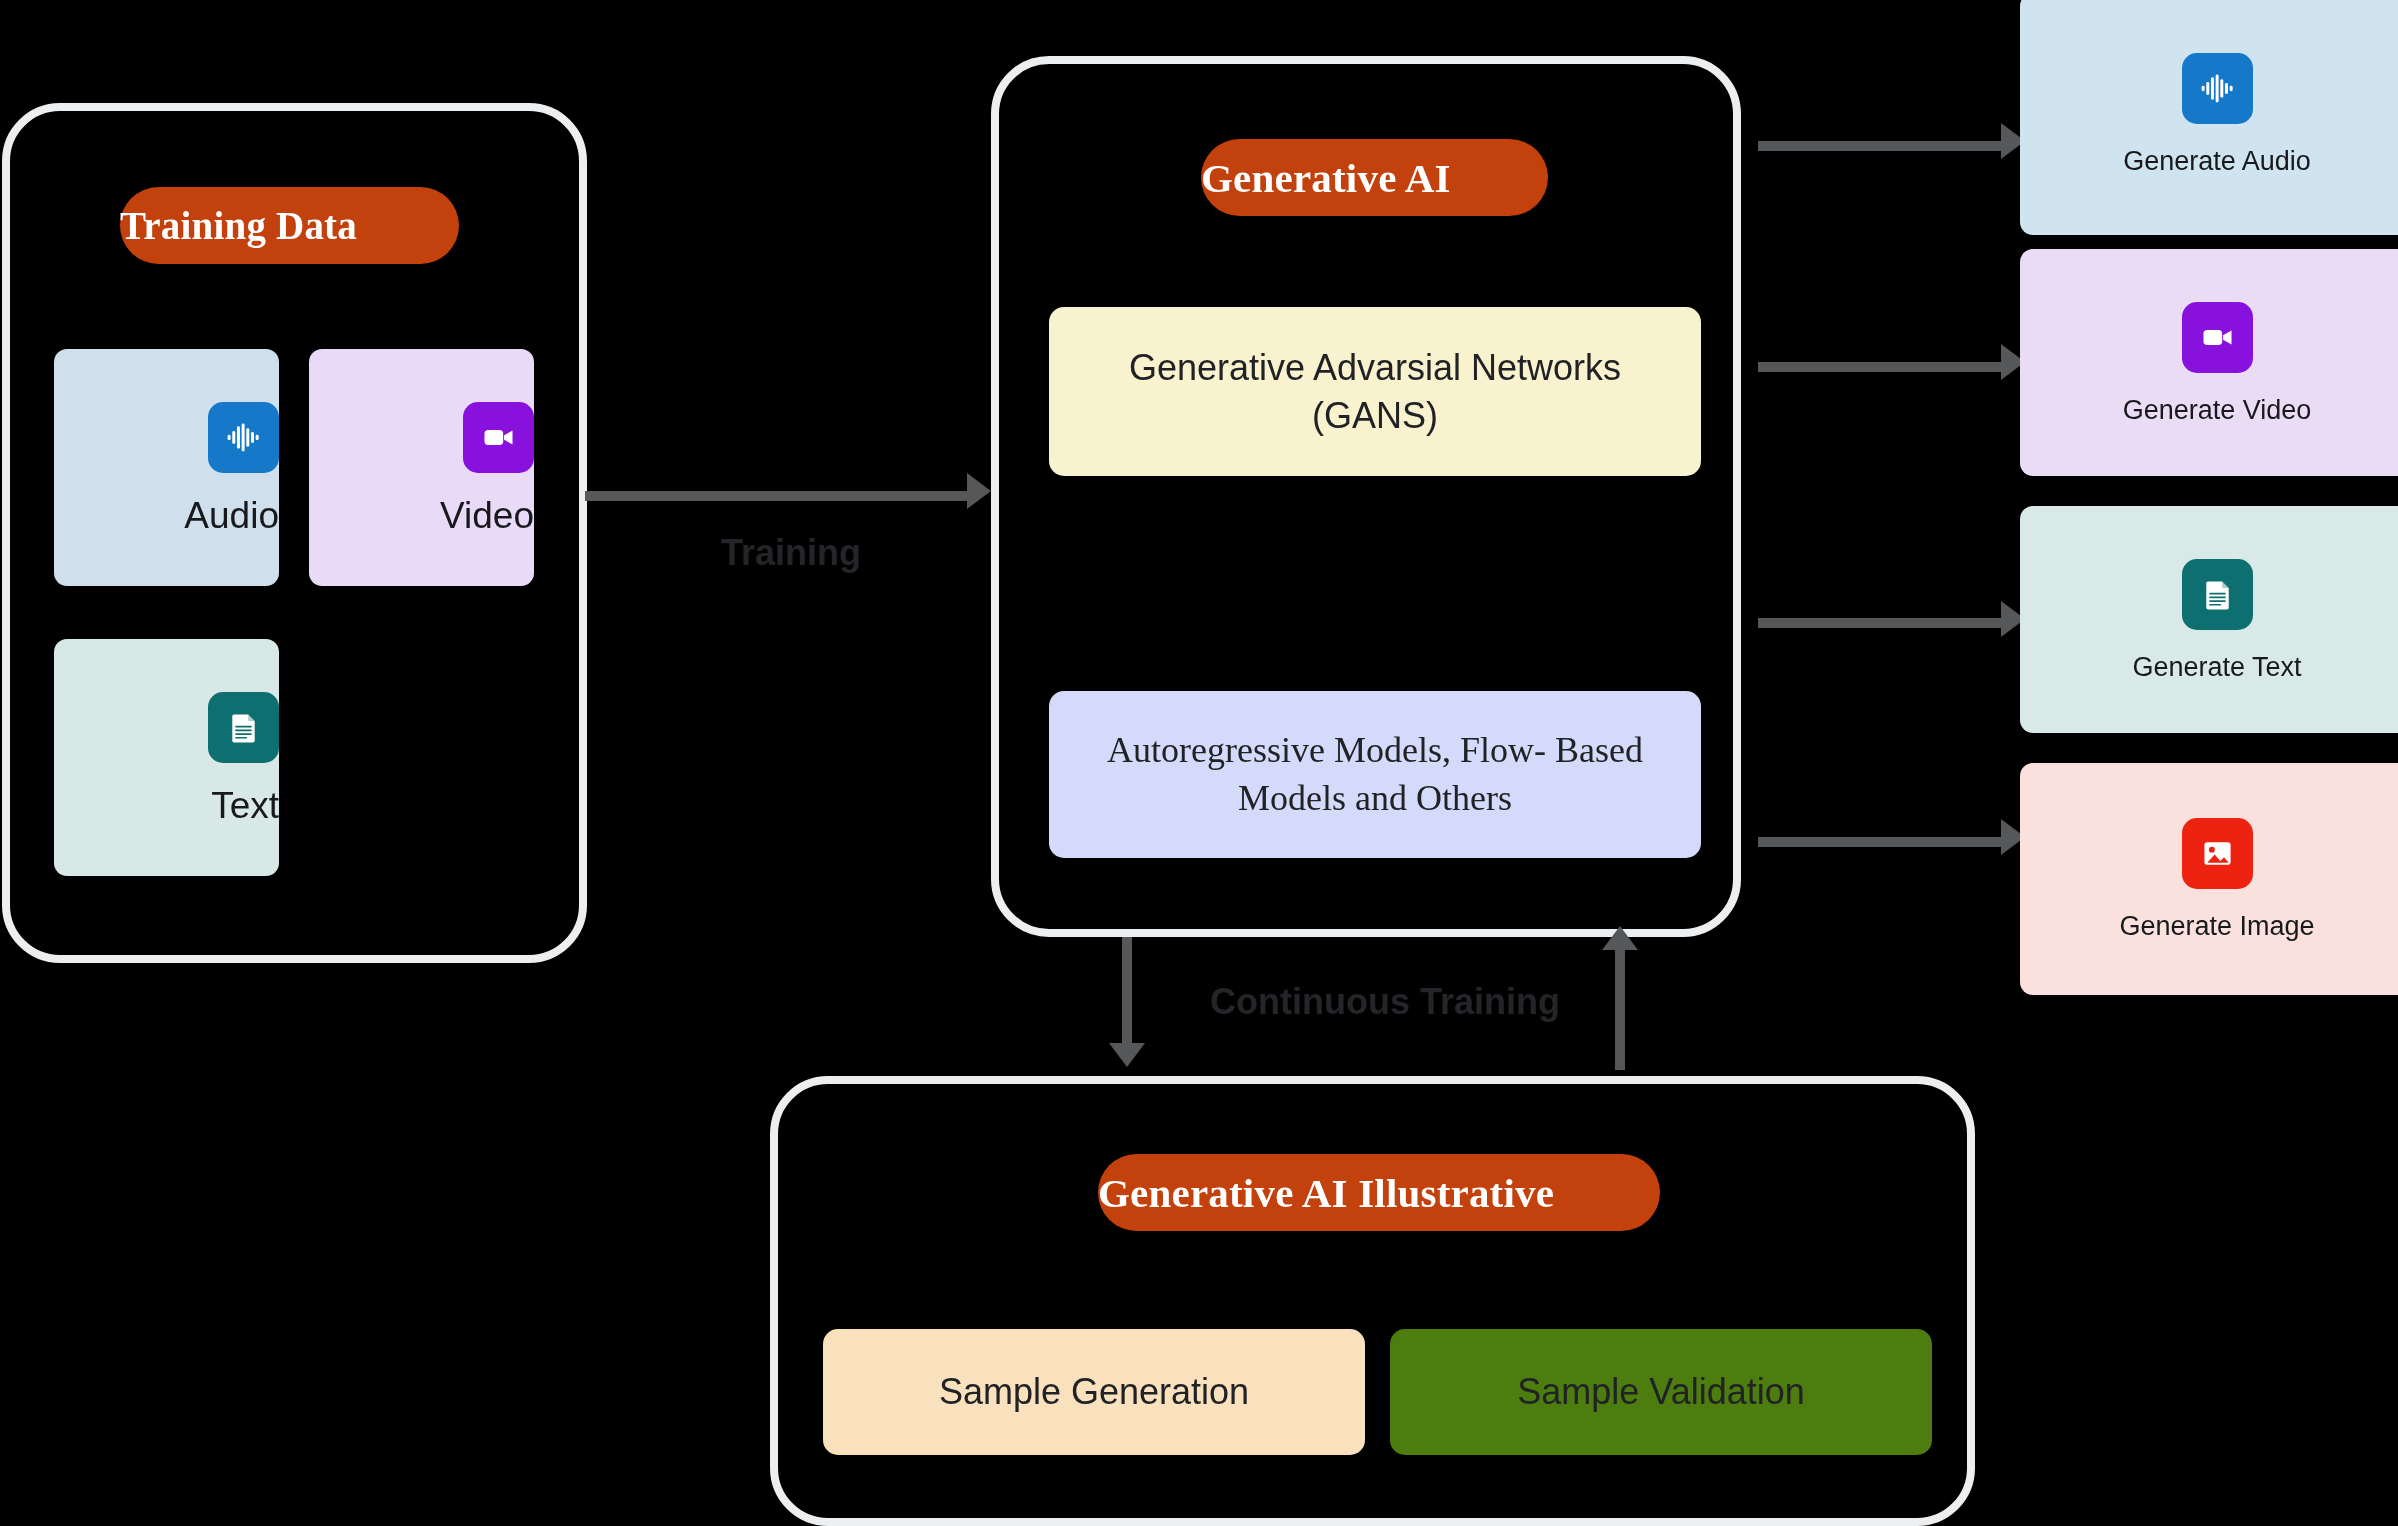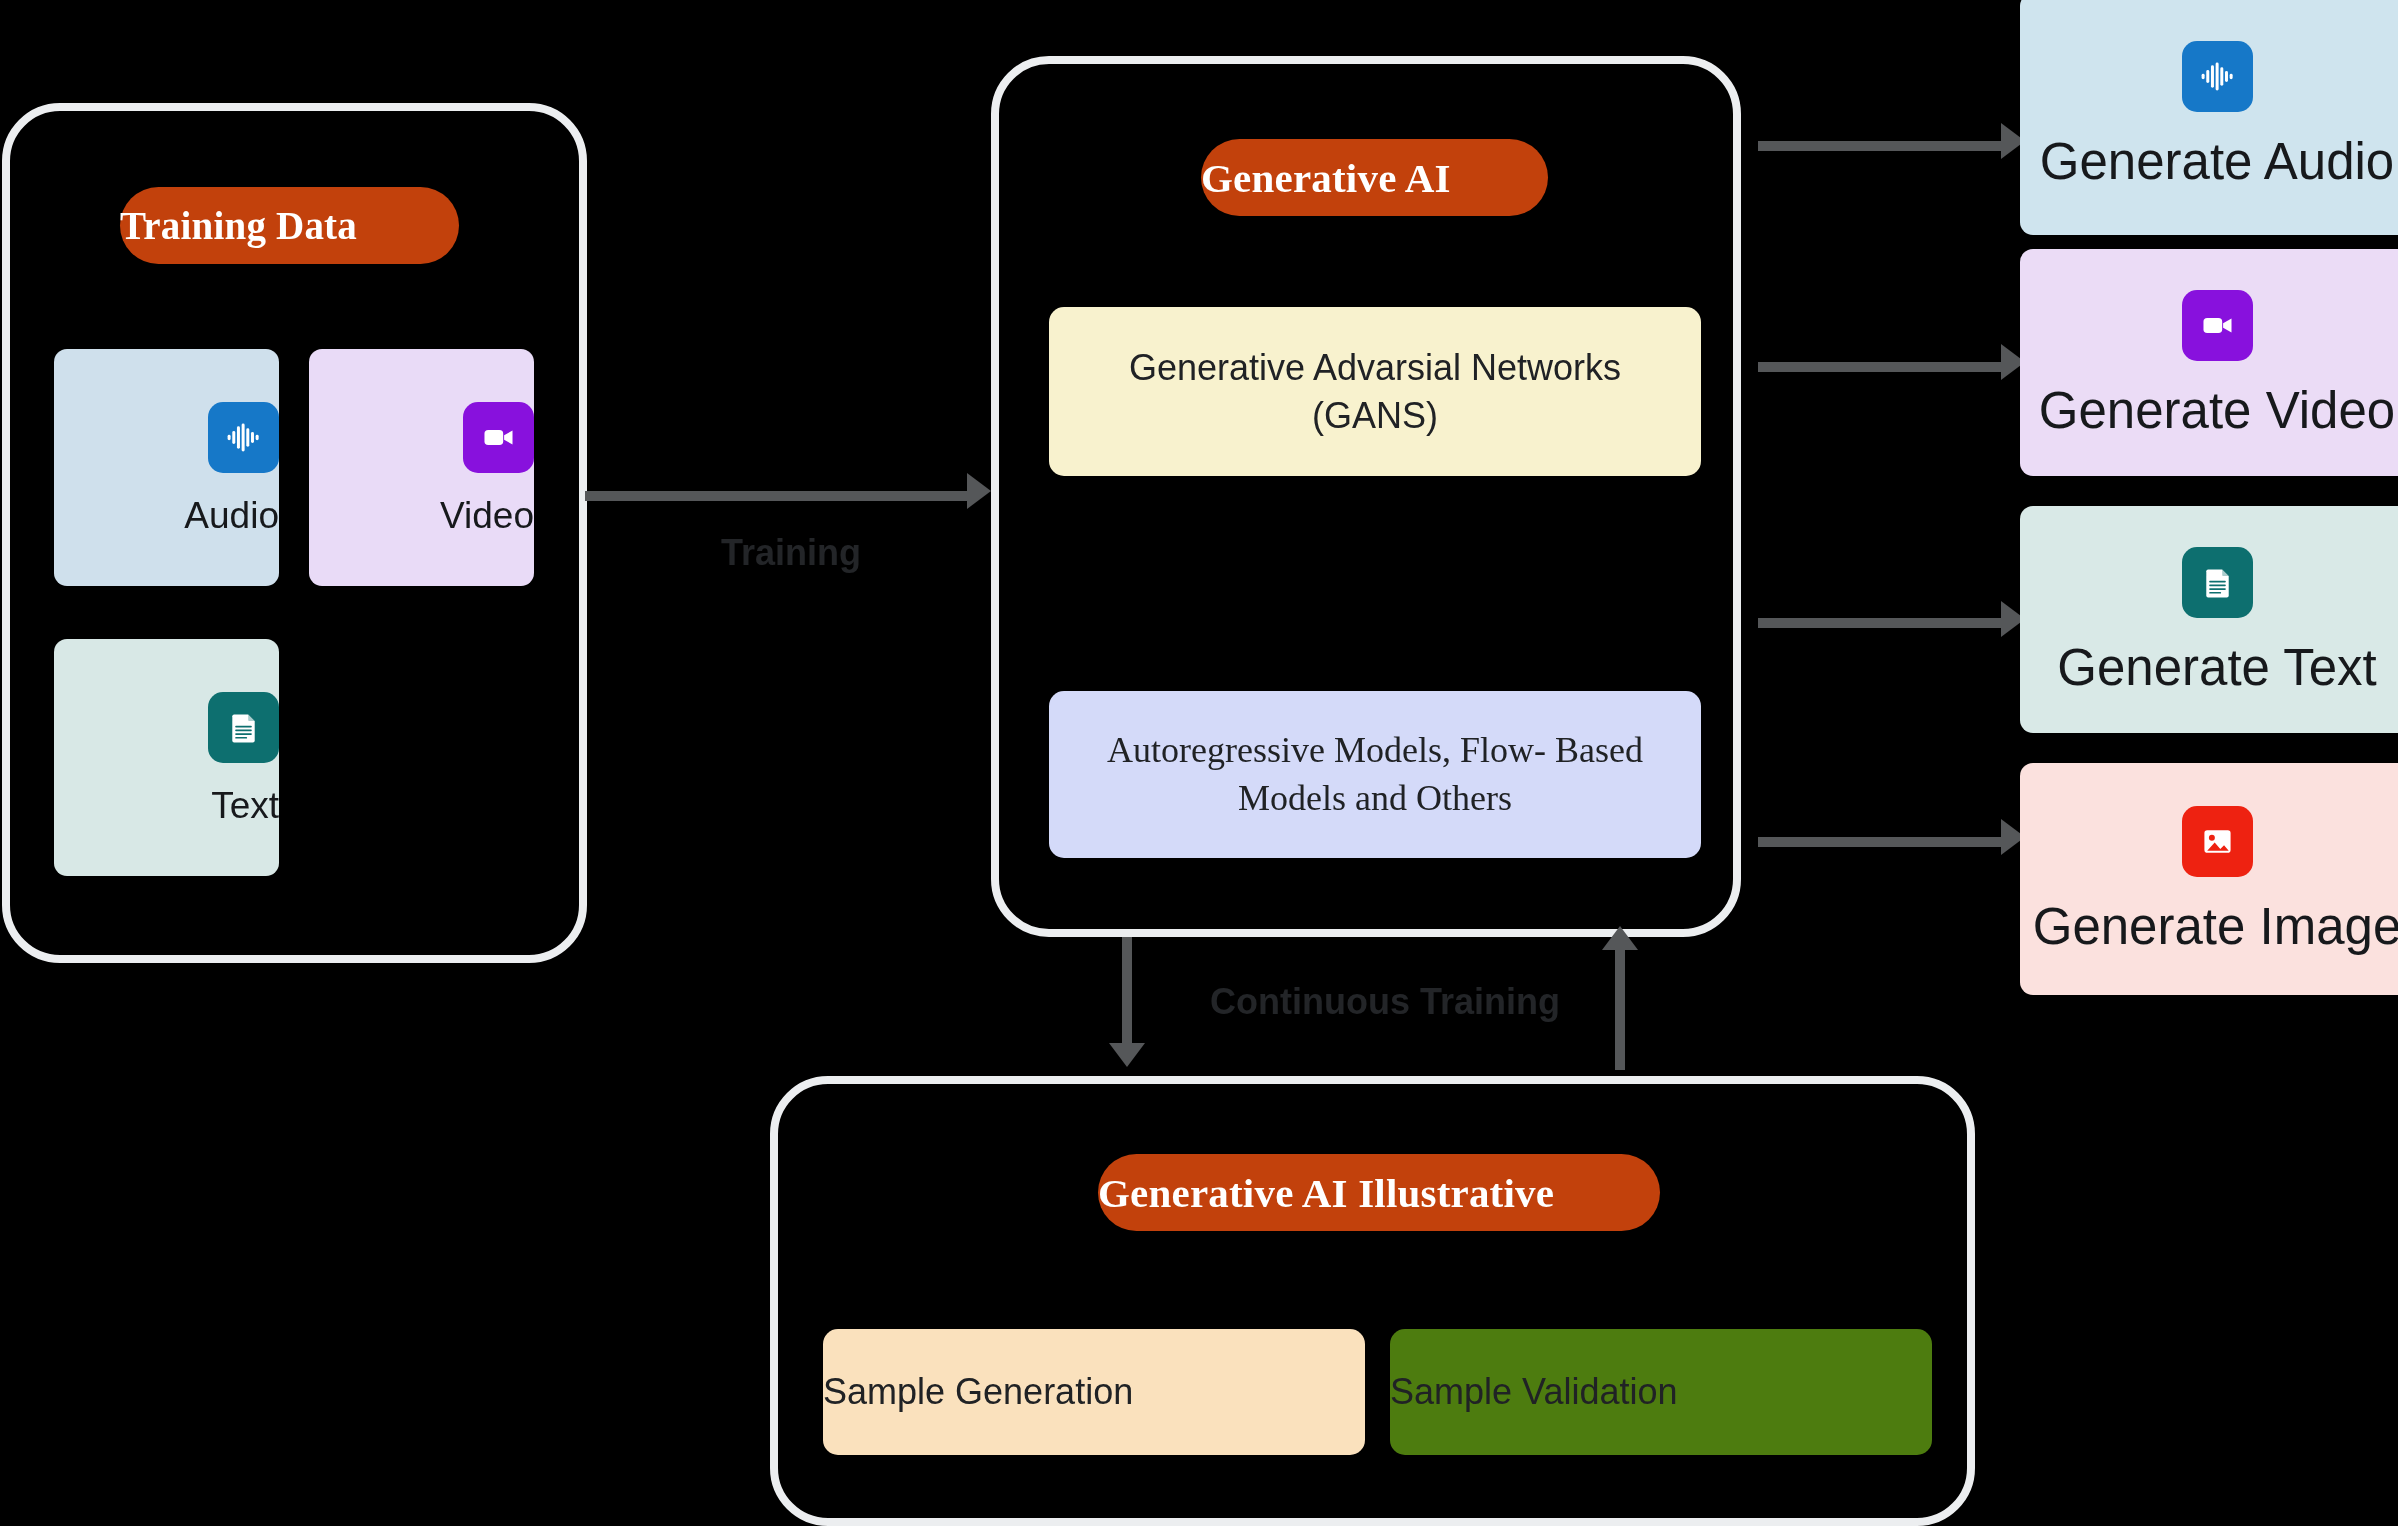--- a/index.html
+++ b/index.html
@@ -31,33 +31,33 @@
   }
   .mcard .ico{margin-bottom:24px;}
   .mcard .lbl{font-size:37px;font-weight:400;color:#17191c;line-height:1;}
 
   
   .ocard{
     position:absolute;border-radius:13px;box-sizing:border-box;
     display:flex;flex-direction:column;align-items:center;justify-content:center;
   }
   .ocard .ico{margin-bottom:24px;}
-  .ocard .lbl{font-size:51px;font-weight:400;color:#17191c;line-height:1;white-space:nowrap;}
+  .ocard .lbl{font-size:27px;font-weight:400;color:#17191c;line-height:1;white-space:nowrap;}
 
   
   .mbox{
     position:absolute;border-radius:15px;box-sizing:border-box;
     display:flex;align-items:center;justify-content:center;text-align:center;
     font-size:36px;line-height:1.32;color:#202225;padding:0 32px;
   }
 
   
   .sbox{
     position:absolute;border-radius:15px;box-sizing:border-box;
-    display:flex;align-items:center;text-align:center;
+    display:flex;align-items:center;justify-content:center;text-align:center;
     font-size:36px;line-height:1.3;color:#202225;
   }
 
   
   .sq{
     border-radius:15px;display:flex;align-items:center;justify-content:center;
   }
   .sq svg{display:block;}
 
   

